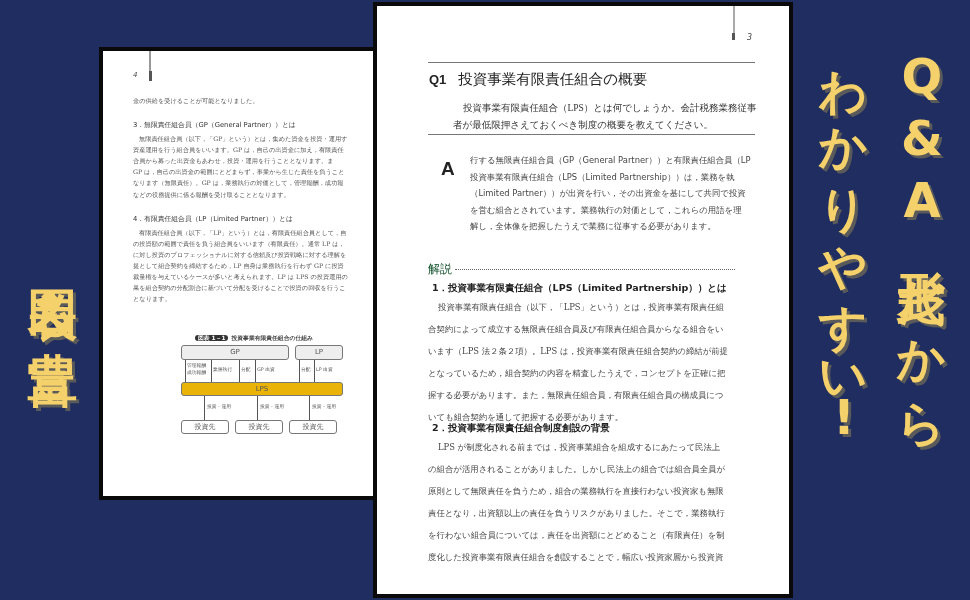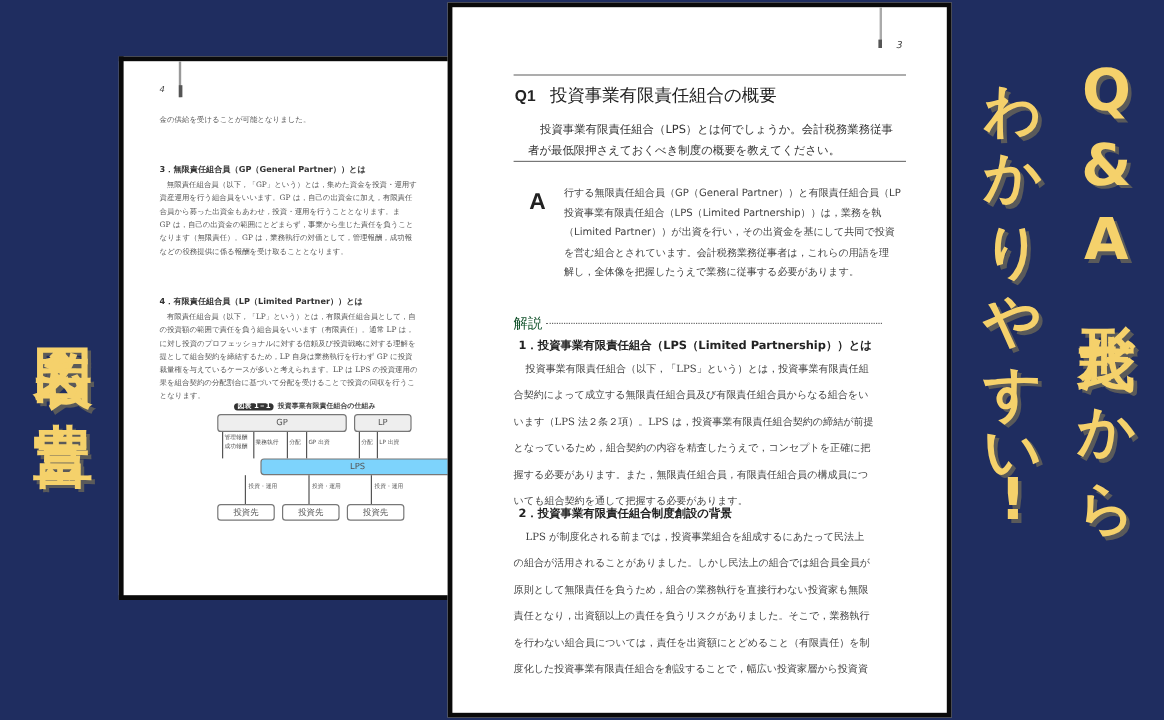--- a/index.html
+++ b/index.html
@@ -12,45 +12,45 @@
     position:absolute; background:#fff; box-sizing:border-box;
     border:4px solid #0a0a0a; overflow:hidden; color:#222;
   }
   
   #back { left:99px; top:47px; width:290px; height:453px; border-right:none; }
   #back .folio { position:absolute; left:30px; top:20px; font-size:7px; color:#444; font-style:italic; }
   #back .tab { position:absolute; left:46px; top:0; width:2px; height:30px; background:#999; }
   #back .tab2 { position:absolute; left:46px; top:20px; width:3px; height:10px; background:#555; }
   #back .body { position:absolute; left:30px; top:44px; width:290px; font-family:"DejaVu Serif", serif; }
   #back p { margin:0; font-size:6.2px; line-height:11.1px; color:#555; white-space:nowrap; }
-  #back h3 { margin:30px 0 3px; font-size:6.8px; font-weight:bold; color:#333; white-space:nowrap; font-family:"DejaVu Sans", sans-serif; }
+  #back h3 { margin:14px 0 3px; font-size:6.8px; font-weight:normal; color:#333; white-space:nowrap; font-family:"DejaVu Sans", sans-serif; }
   #back .indent { text-indent:6px; }
 
   
   .diagram { position:absolute; left:74px; top:283px; width:170px; height:105px; font-size:5.8px; color:#444; }
   .cap { position:absolute; left:18px; top:0; white-space:nowrap; font-size:5.8px; font-weight:bold; }
   .cap .badge { background:#333; color:#fff; border-radius:4px; padding:0 3px; margin-right:3px; }
   .box { position:absolute; border:1px solid #777; border-radius:3px; background:#eee; text-align:center; box-sizing:border-box; font-size:7px; color:#555; }
   .box.gp { left:4px; top:11px; width:108px; height:15px; line-height:13px; }
   .box.lp { left:118px; top:11px; width:48px; height:15px; line-height:13px; }
-  .box.lps { left:4px; top:48px; width:162px; height:14px; line-height:12px; background:#7dd3fc;margin-left:36px; }
+  .box.lps { left:4px; top:48px; width:162px; height:14px; line-height:12px; background:#eab308; }
   .box.inv { top:86px; width:48px; height:14px; line-height:12px; background:#fff; }
   .vline { position:absolute; width:1px; background:#555; }
   .lbl { position:absolute; font-size:4.8px; color:#555; white-space:nowrap; line-height:6px; }
 
   
   #front { left:373px; top:2px; width:420px; height:596px; }
   #front .folio { position:absolute; left:370px; top:27px; font-size:8px; color:#444; font-style:italic; }
   #front .tab { position:absolute; left:356px; top:0; width:2px; height:32px; background:#aaa; }
   #front .tab2 { position:absolute; left:355px; top:27px; width:3px; height:7px; background:#555; }
   .rule { position:absolute; left:51px; width:327px; height:1px; background:#777; }
   .q-title { position:absolute; left:52px; top:63px; white-space:nowrap; }
   .q-title .q { font-size:13px; font-weight:bold; color:#222; font-family:"Liberation Sans", sans-serif; }
   .q-title .t { font-size:14.5px; color:#222; margin-left:12px; }
-  .q-lead { position:absolute; left:63px; top:94px; width:320px; font-size:9.5px; line-height:17px; color:#333; }
+  .q-lead { position:absolute; left:76px; top:94px; width:320px; font-size:9.5px; line-height:17px; color:#333;font-family:Liberation Serif, serif; }
   .q-lead .l1 { text-indent:10px; }
   .a-mark { position:absolute; left:64px; top:152px; font-size:19px; font-weight:bold; color:#222; font-family:"Liberation Sans", sans-serif; }
   .a-body { position:absolute; left:93px; top:146px; width:285px; font-size:8.4px; line-height:16.6px; color:#444; }
   .a-body div { white-space:nowrap; }
   .kaisetsu { position:absolute; left:51px; top:255px; width:327px; font-size:12px; color:#14532d; white-space:nowrap; overflow:hidden; }
   .kaisetsu .dots { display:inline-block; vertical-align:middle; width:280px; border-bottom:1px dotted #666; margin-left:3px; }
   .sec-h { position:absolute; left:55px; font-size:9.5px; font-weight:bold; color:#222; white-space:nowrap; }
   .sec-p { position:absolute; left:51px; width:330px; font-family:"DejaVu Serif", serif; font-size:8.4px; line-height:22px; color:#444; }
   .sec-p div { white-space:nowrap; }
   .sec-p .ind { text-indent:10px; }
@@ -135,21 +135,21 @@
     <div class="l1">投資事業有限責任組合（LPS）とは何でしょうか。会計税務業務従事</div>
     <div>者が最低限押さえておくべき制度の概要を教えてください。</div>
   </div>
   <div class="rule" style="top:128px;"></div>
 
   <div class="a-mark">A</div>
   <div class="a-body">
     <div>行する無限責任組合員（GP（General Partner））と有限責任組合員（LP</div>
     <div>投資事業有限責任組合（LPS（Limited Partnership））は，業務を執</div>
     <div>（Limited Partner））が出資を行い，その出資金を基にして共同で投資</div>
-    <div>を営む組合とされています。会計税務業務従事者は，これらの用語を理</div>
+    <div>を営む組合とされています。業務執行の対価として，これらの用語を理</div>
     <div>解し，全体像を把握したうえで業務に従事する必要があります。</div>
   </div>
 
   <div class="kaisetsu">
     <span>解説</span><span class="dots"></span>
   </div>
 
   <div class="sec-h" style="top:276px;">1．投資事業有限責任組合（LPS（Limited Partnership））とは</div>
   <div class="sec-p" style="top:290px;">
     <div class="ind">投資事業有限責任組合（以下，「LPS」という）とは，投資事業有限責任組</div>

